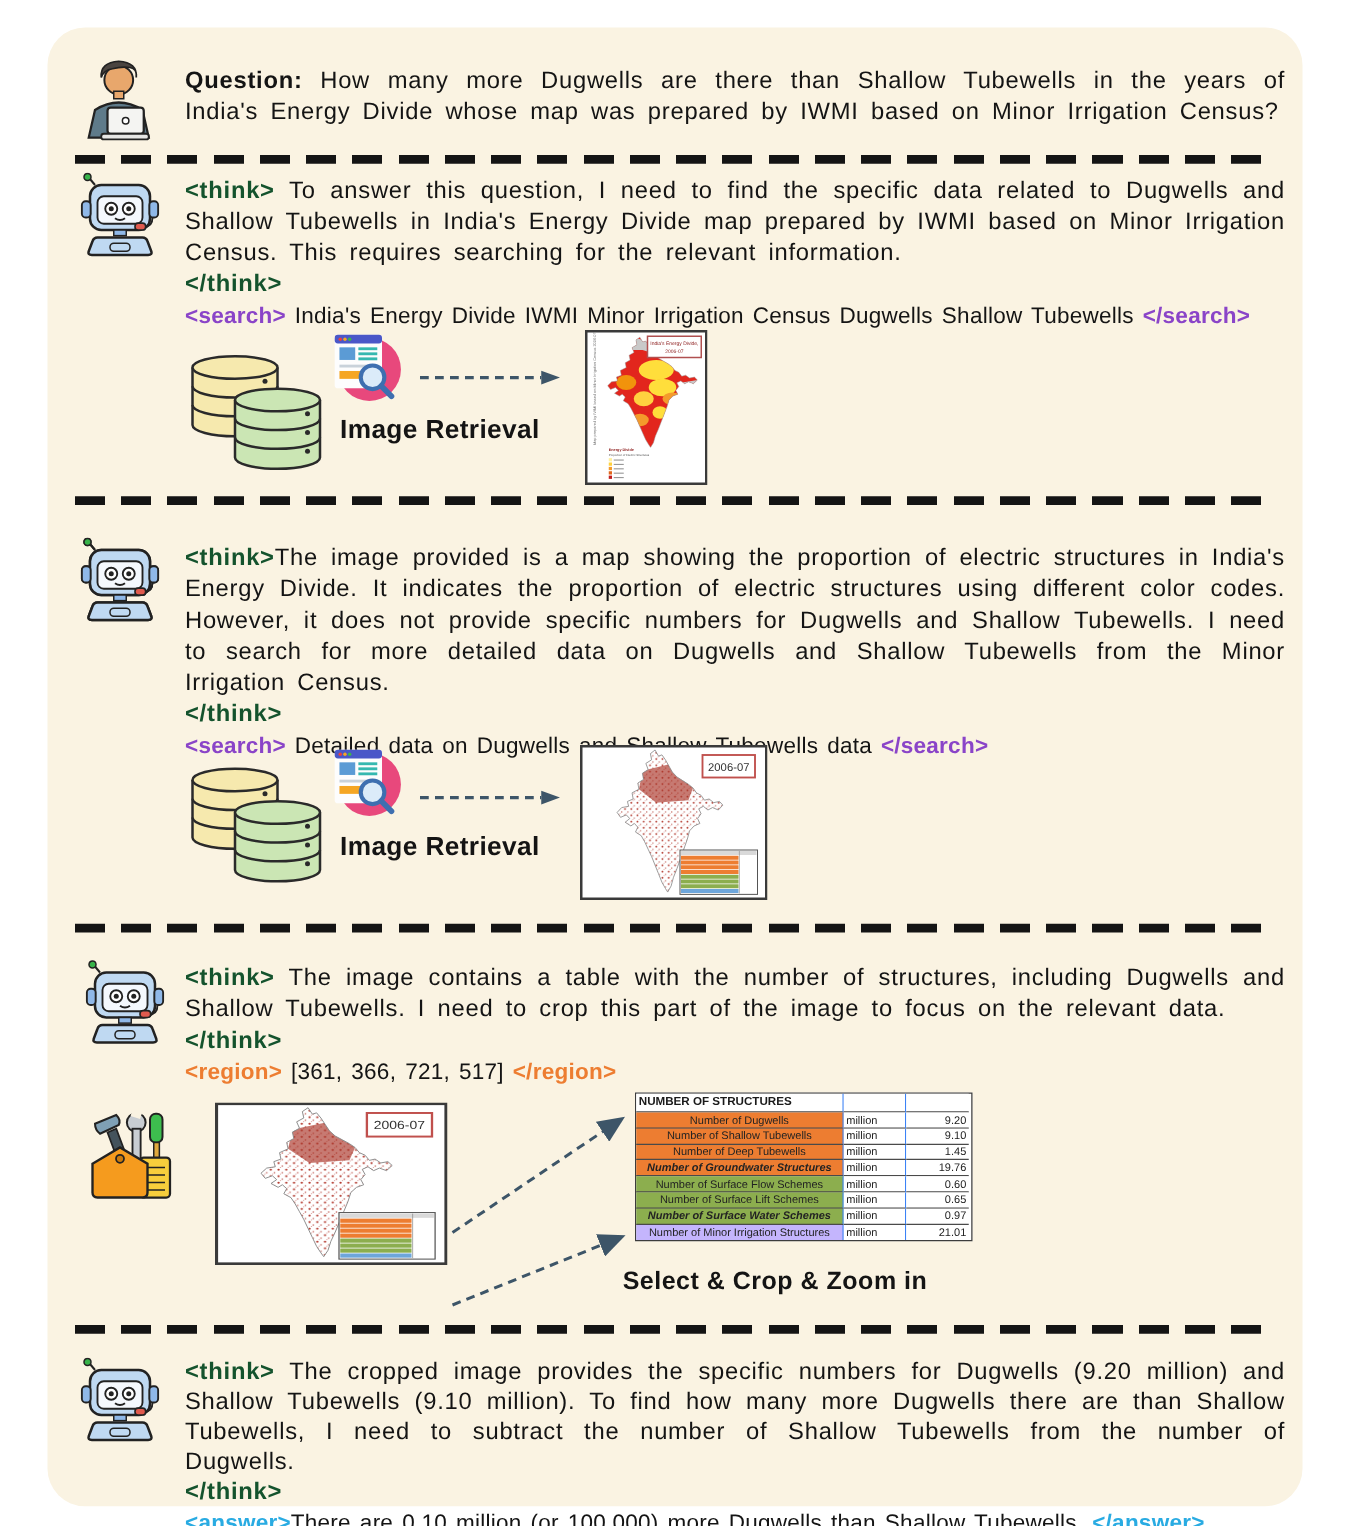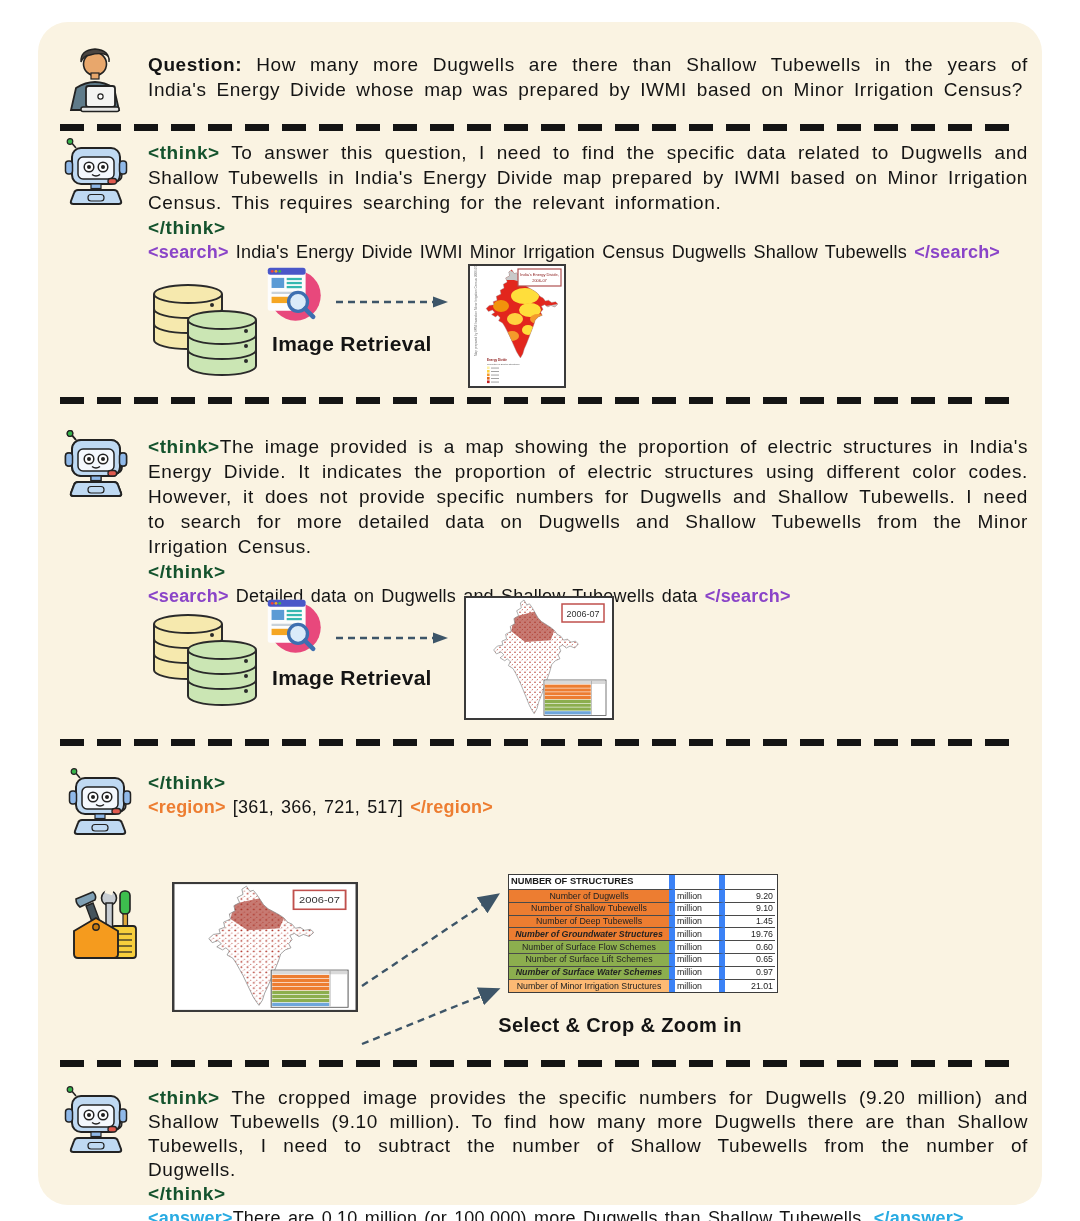--- a/index.html
+++ b/index.html
@@ -21,30 +21,30 @@
   .tag.answer{color:#29ABE2;}
   .close-line{margin:0;}
   .action-line{font-size:18px;letter-spacing:0.2px;word-spacing:2px;white-space:nowrap;text-align:left;}
   .ret-label{position:absolute;font-size:21px;font-weight:bold;color:#141414;letter-spacing:0.3px;}
   .caption{position:absolute;left:450px;top:1014px;width:340px;text-align:center;
            font-size:20px;font-weight:bold;color:#141414;letter-spacing:0.4px;}
   
   .stable{position:absolute;left:508px;top:874px;width:268px;background:#fff;
           border:1.5px solid #3c3c3c;font-size:8.8px;line-height:1;}
   .stable .trow{display:grid;grid-template-columns:166px 50px 50px;}
-  .stable .cell{border-right:6px solid #3b82f6;border-bottom:1px solid #4a4a4a;
+  .stable .cell{border-right:1px solid #3b82f6;border-bottom:1px solid #4a4a4a;
                 display:flex;align-items:center;height:12.8px;padding:0 2px;box-sizing:border-box;}
   .stable .cell:last-child{border-right:none;}
   .stable .thead .cell{height:15px;font-weight:bold;font-size:9.3px;background:#fff;color:#1a1a1a;}
   .stable .lbl{justify-content:center;color:#232323;}
   .stable .unit{background:#fff;justify-content:flex-start;color:#222;}
   .stable .val{background:#fff;justify-content:flex-end;color:#222;}
   .stable .o .lbl{background:#ED7D31;}
   .stable .g .lbl{background:#8CAE4E;}
-  .stable .b .lbl{background:#fdba74;}
+  .stable .b .lbl{background:#c4b5fd;}
   .stable .emph .lbl{font-weight:bold;font-style:italic;text-align:right;}
   .stable .trow:last-child .cell{border-bottom:none;}
 </style>
 </head>
 <body>
 
 <div id="figure">
   <div class="panel"></div>
 
   <svg class="abs" style="left:64px;top:42px" width="62" height="80" viewBox="0 0 62 80">
@@ -288,20 +288,21 @@
     </g>
   </svg>
 
   <div class="divider" style="top:739px"></div>
 
   <svg class="abs" style="left:66px;top:768px" width="68" height="85" viewBox="0 0 68 85">
       <use href="#robotShape"></use>
     </svg>
 
   <div class="step-text" style="top:770px">
+    <div><span class="tag think">&lt;think&gt;</span><span> The image contains a table with the number of structures, including Dugwells and Shallow Tubewells. I need to crop this part of the image to focus on the relevant data.</span></div>
     <div class="close-line"><span class="tag think">&lt;/think&gt;</span></div>
     <div class="action-line"><span class="tag region">&lt;region&gt;</span><span> [361, 366, 721, 517] </span><span class="tag region">&lt;/region&gt;</span></div>
   </div>
 
   <svg class="abs" style="left:68px;top:886px" width="74" height="78" viewBox="0 0 74 78">
     <path d="M8,13 l17,-7 q4,4 2,8 l-15,7 q-4,-3 -4,-8 z" fill="#7FA0B5" stroke="#222" stroke-width="1.6"></path>
     <path d="M18,20 l7,-3 l9,24 l-7,3 z" fill="#44535C" stroke="#222" stroke-width="1.4"></path>
     <circle cx="41" cy="12" r="7.5" fill="#C8CDD2" stroke="#222" stroke-width="1.6"></circle>
     <rect x="37.5" y="0" width="8" height="8" fill="#FAF3E2" transform="rotate(18 41 4)"></rect>
     <rect x="38" y="17" width="6.5" height="26" fill="#C8CDD2" stroke="#222" stroke-width="1.5"></rect>

